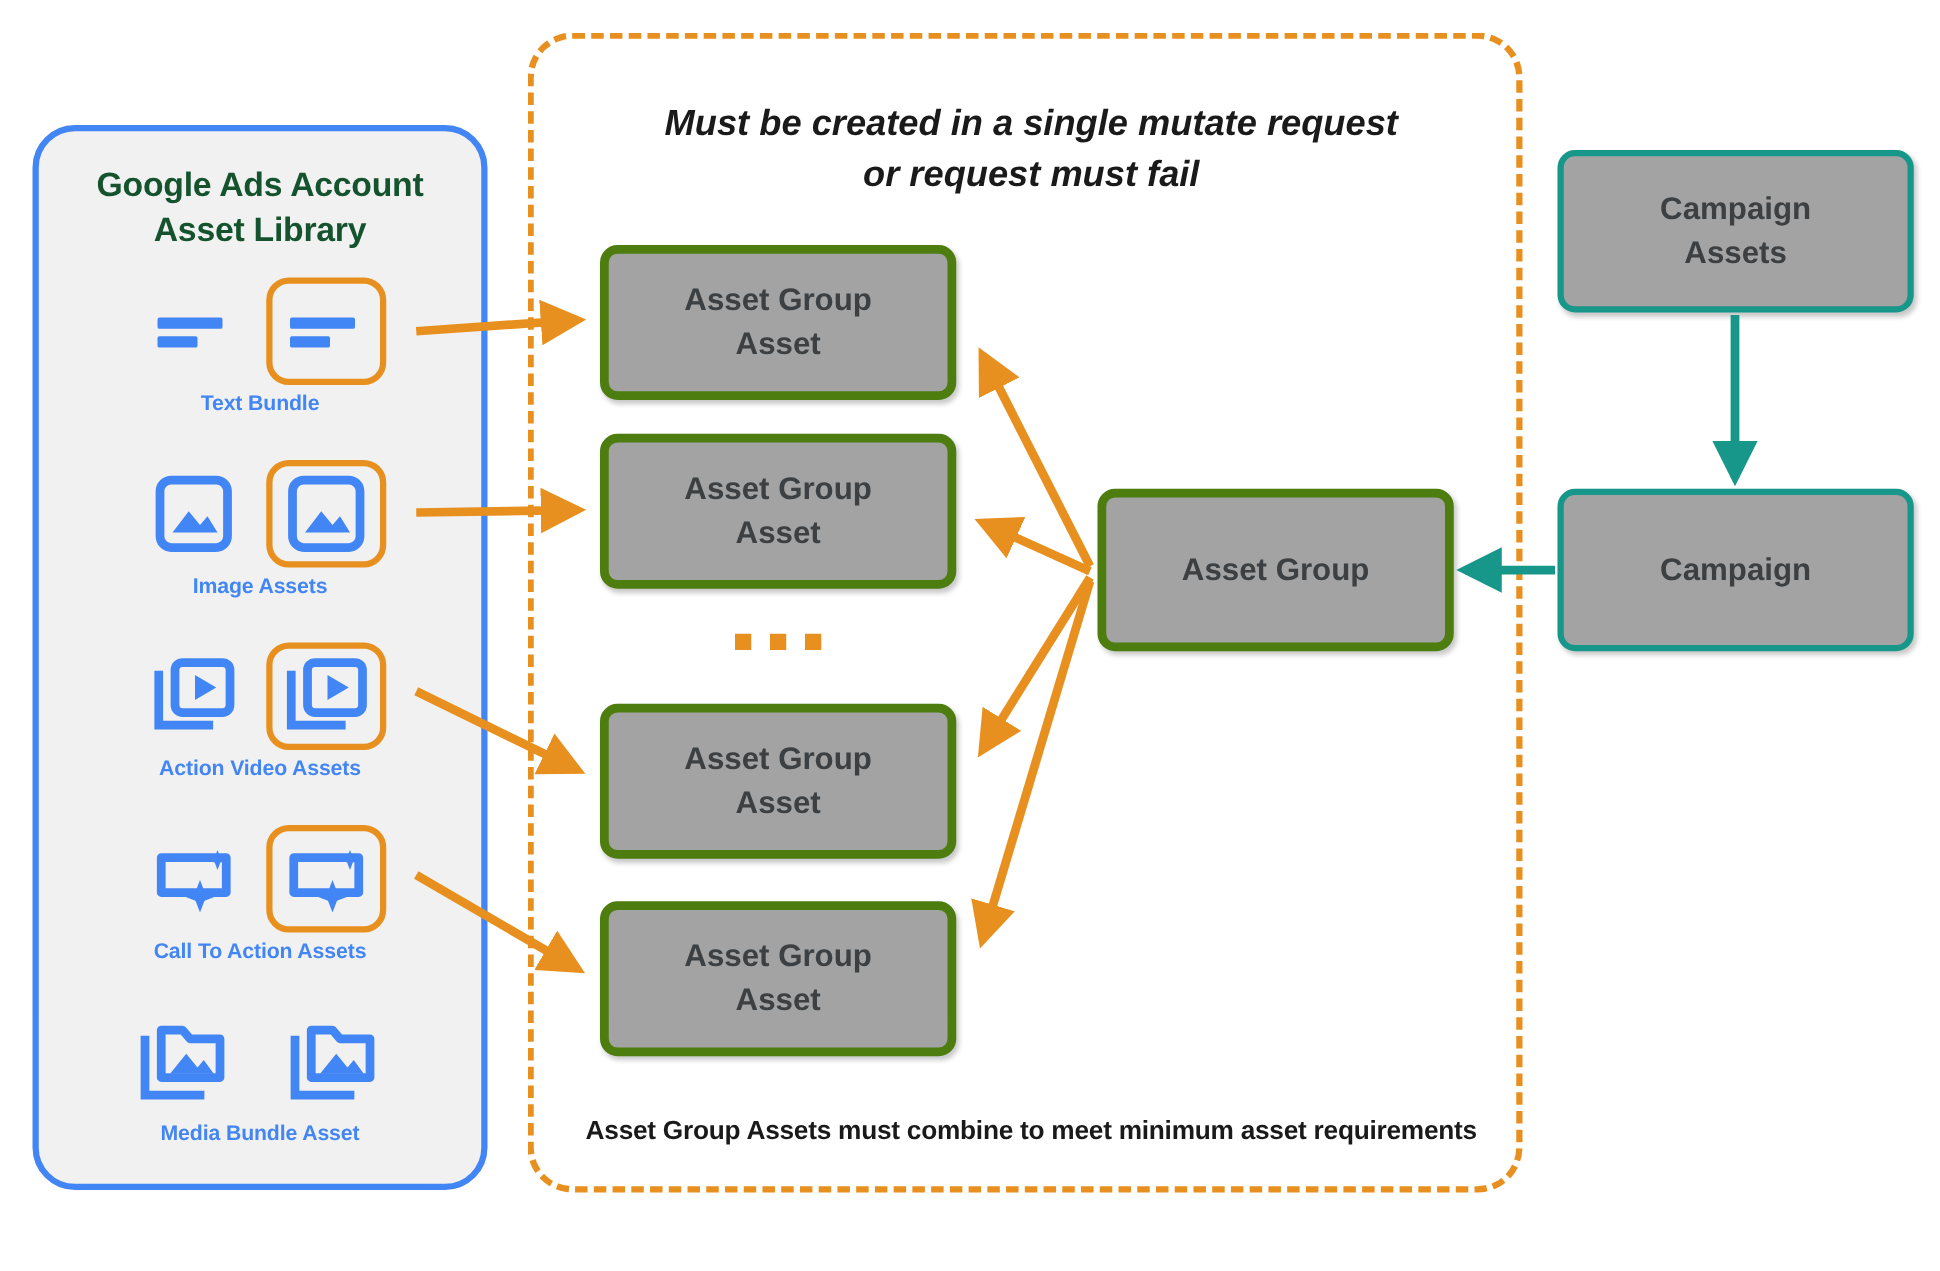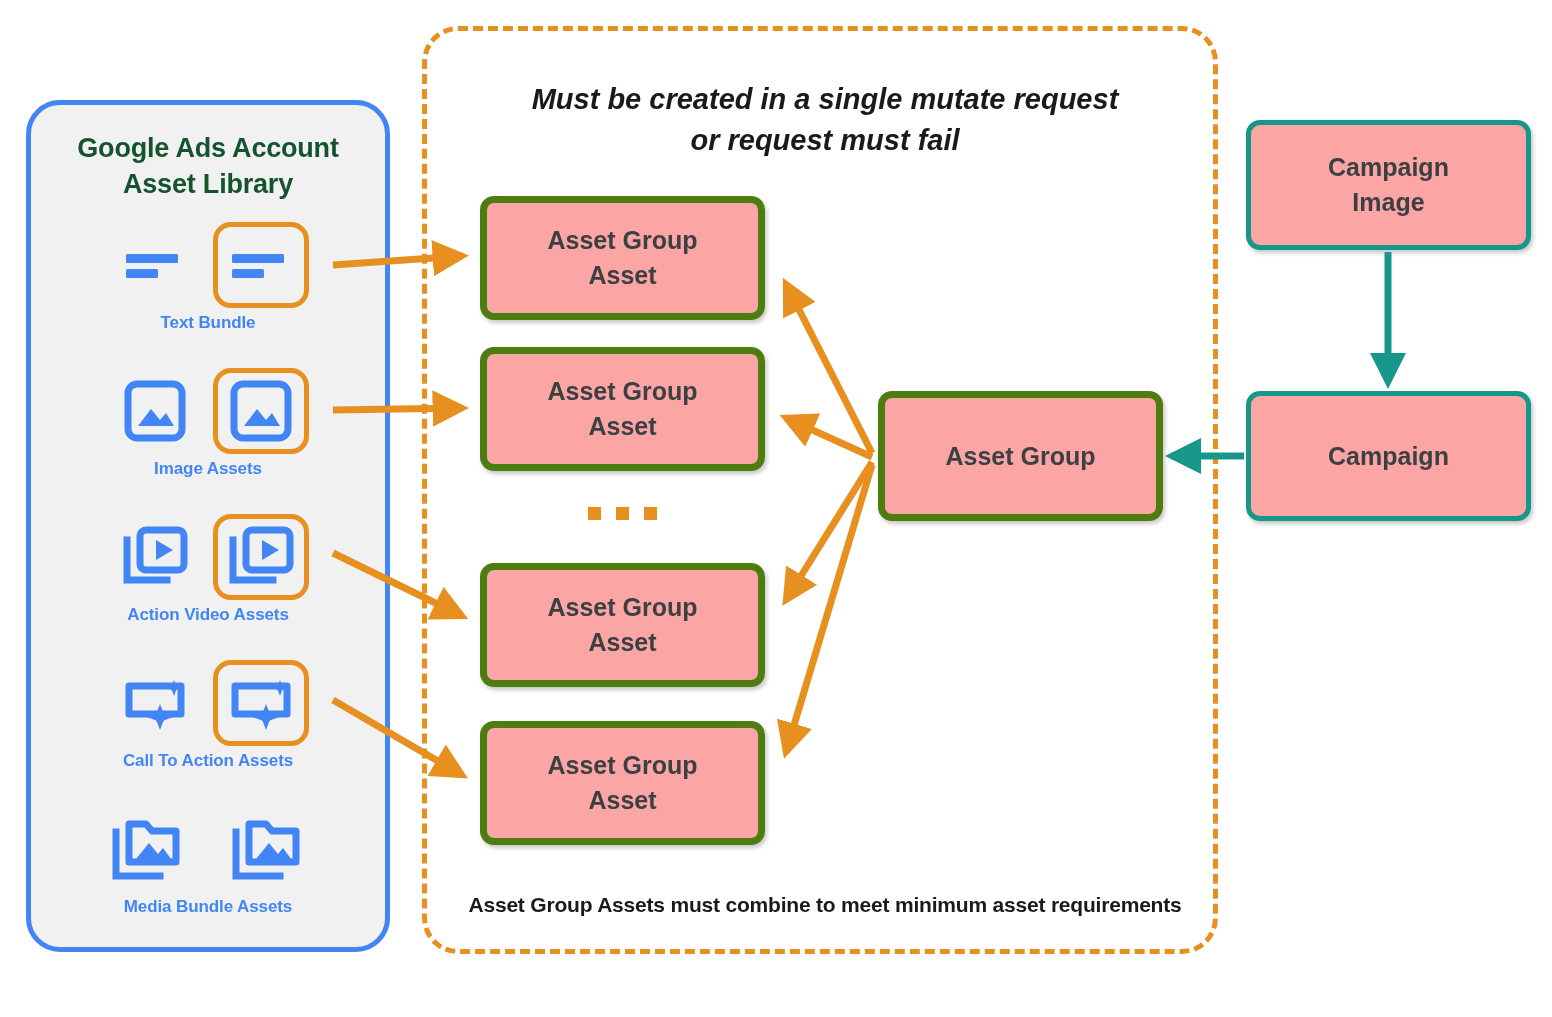--- a/index.html
+++ b/index.html
@@ -121,21 +121,21 @@
     text-align: center;
     font-size: 21px;
     font-weight: bold;
     color: #1a1a1a;
     letter-spacing: -0.2px;
   }
 
   
   .node {
     position: absolute;
-    background: #fca5a5;
+    background: #a3a3a3;
     border-radius: 14px;
     box-sizing: border-box;
     display: flex;
     align-items: center;
     justify-content: center;
     text-align: center;
     font-size: 25px;
     font-weight: bold;
     line-height: 1.4;
     color: #3c4043;
@@ -306,21 +306,21 @@
           </svg>
         </div>
         <div class="icon-slot">
           <svg width="76" height="70" viewBox="0 0 76 70">
             <path d="M6 18 L6 62 L50 62" fill="none" stroke="#4285f4" stroke-width="7" stroke-linecap="square"></path>
             <path d="M19 10 L36 10 L42 17 L66 17 L66 48 L19 48 Z" fill="none" stroke="#4285f4" stroke-width="7" stroke-linejoin="round"></path>
             <path d="M26 45 L39 29 L48 40 L53 34 L61 45 Z" fill="#4285f4"></path>
           </svg>
         </div>
       </div>
-      <div class="asset-caption">Media Bundle  Assets</div>
+      <div class="asset-caption">Media Bundle  Asset</div>
     </div>
   </div>
 
   <div class="node orange aga-1">
     <div>
       <div>Asset Group</div>
       <div>Asset</div>
     </div>
   </div>
   <div class="node orange aga-2">
@@ -349,21 +349,21 @@
     </div>
   </div>
 
   <div class="node orange asset-group-node">
     <div>Asset Group</div>
   </div>
 
   <div class="node teal campaign-budget-node">
     <div>
       <div>Campaign</div>
-      <div>Image</div>
+      <div>Assets</div>
     </div>
   </div>
   <div class="node teal campaign-node">
     <div>Campaign</div>
   </div>
 
   <svg id="connectors" viewBox="0 0 1552 1017">
     <defs>
       <marker id="arrow-orange" markerWidth="5.2" markerHeight="5.2" refX="4.2" refY="2.6" orient="auto" markerUnits="strokeWidth">
         <path d="M0,0 L5.2,2.6 L0,5.2 Z" fill="#e8901f"></path>

